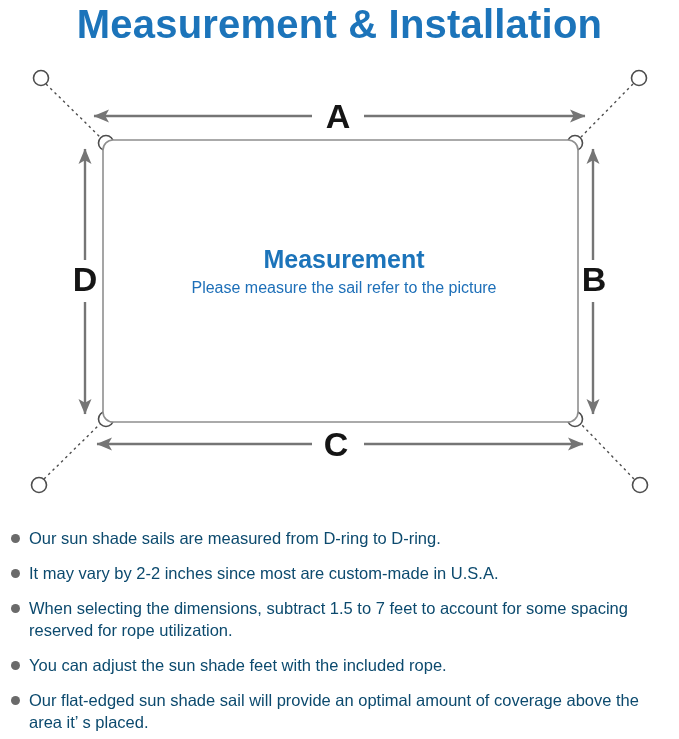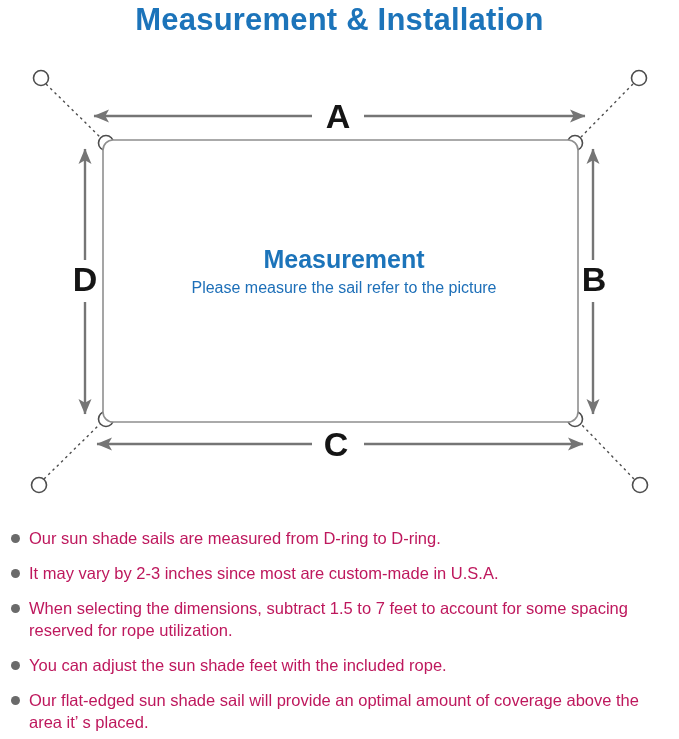--- a/index.html
+++ b/index.html
@@ -10,21 +10,21 @@
     background: #ffffff;
     overflow: hidden;
     font-family: "Liberation Sans", sans-serif;
   }
   .page-title {
     position: absolute;
     top: 0; left: 0; right: 0;
     margin: 0;
     padding-top: 2px;
     text-align: center;
-    font-size: 31px;
+    font-size: 40px;
     font-weight: 700;
     letter-spacing: 0.2px;
     color: #1c74ba;
   }
   svg.diagram {
     position: absolute;
     top: 0; left: 0;
   }
   .rope      { stroke: #4d4d4d; stroke-width: 1.4; stroke-dasharray: 2.5 3.5; fill: none; }
   .ring      { stroke: #4d4d4d; stroke-width: 1.6; fill: #ffffff; }
@@ -39,21 +39,21 @@
     margin: 0;
     padding: 0 4px 0 10px;
     list-style: none;
   }
   ul.notes li {
     position: relative;
     padding-left: 19px;
     margin-bottom: 13px;
     font-size: 16.5px;
     line-height: 22px;
-    color: #be185d;
+    color: #0c4a6e;
   }
   .dot {
     position: absolute;
     left: 1px; top: 7px;
     width: 9px; height: 9px;
     border-radius: 50%;
     background: #6a6a6a;
   }
 </style>
 </head>
@@ -113,21 +113,21 @@
     <text class="center-sub" x="344" y="293">Please measure the sail refer to the picture</text>
   </svg>
 
   <ul class="notes">
     <li>
       <span class="dot"></span>
       <span>Our sun shade sails are measured from D-ring to D-ring.</span>
     </li>
     <li>
       <span class="dot"></span>
-      <span>It may vary by 2-3 inches since most are custom-made in U.S.A.</span>
+      <span>It may vary by 2-2 inches since most are custom-made in U.S.A.</span>
     </li>
     <li>
       <span class="dot"></span>
       <span>When selecting the dimensions, subtract 1.5 to 7 feet to account for some spacing reserved for rope utilization.</span>
     </li>
     <li>
       <span class="dot"></span>
       <span>You can adjust the sun shade feet with the included rope.</span>
     </li>
     <li>

